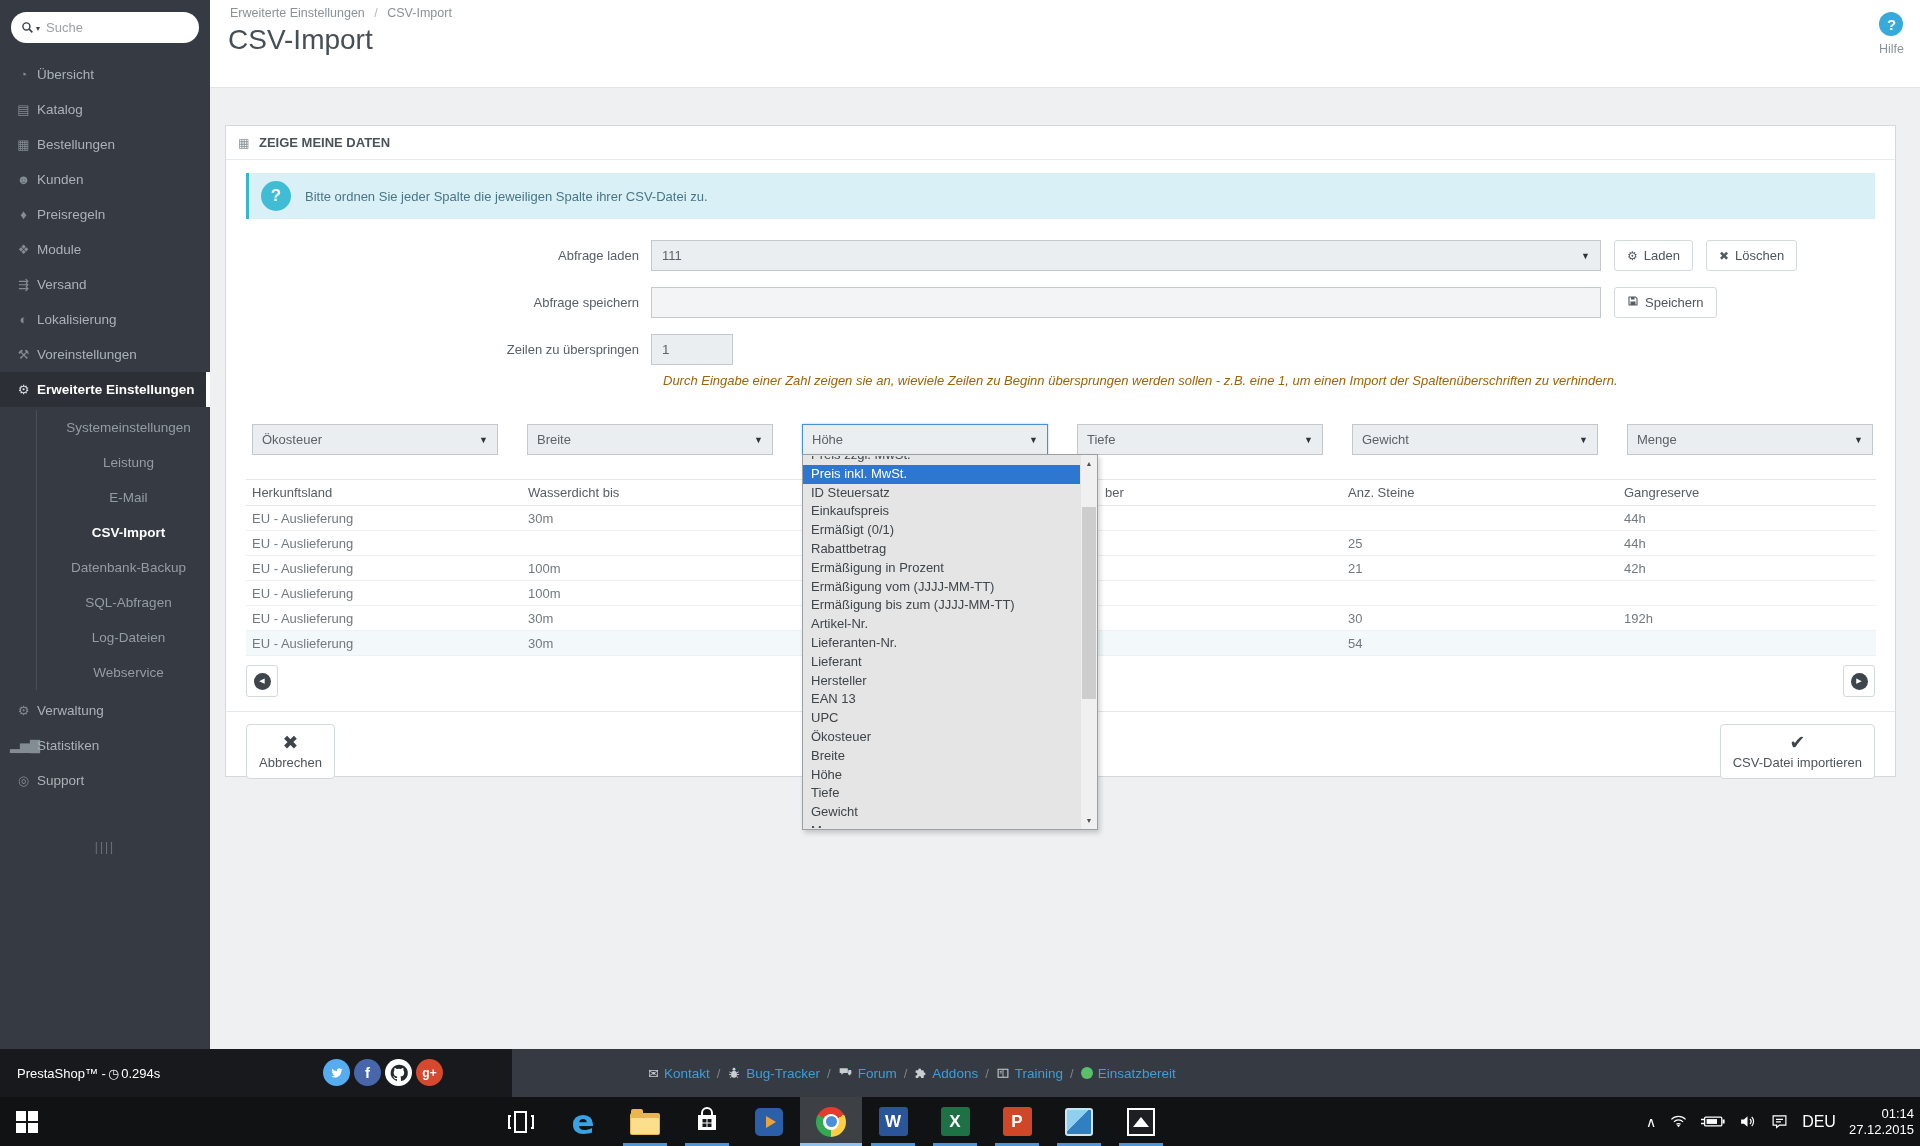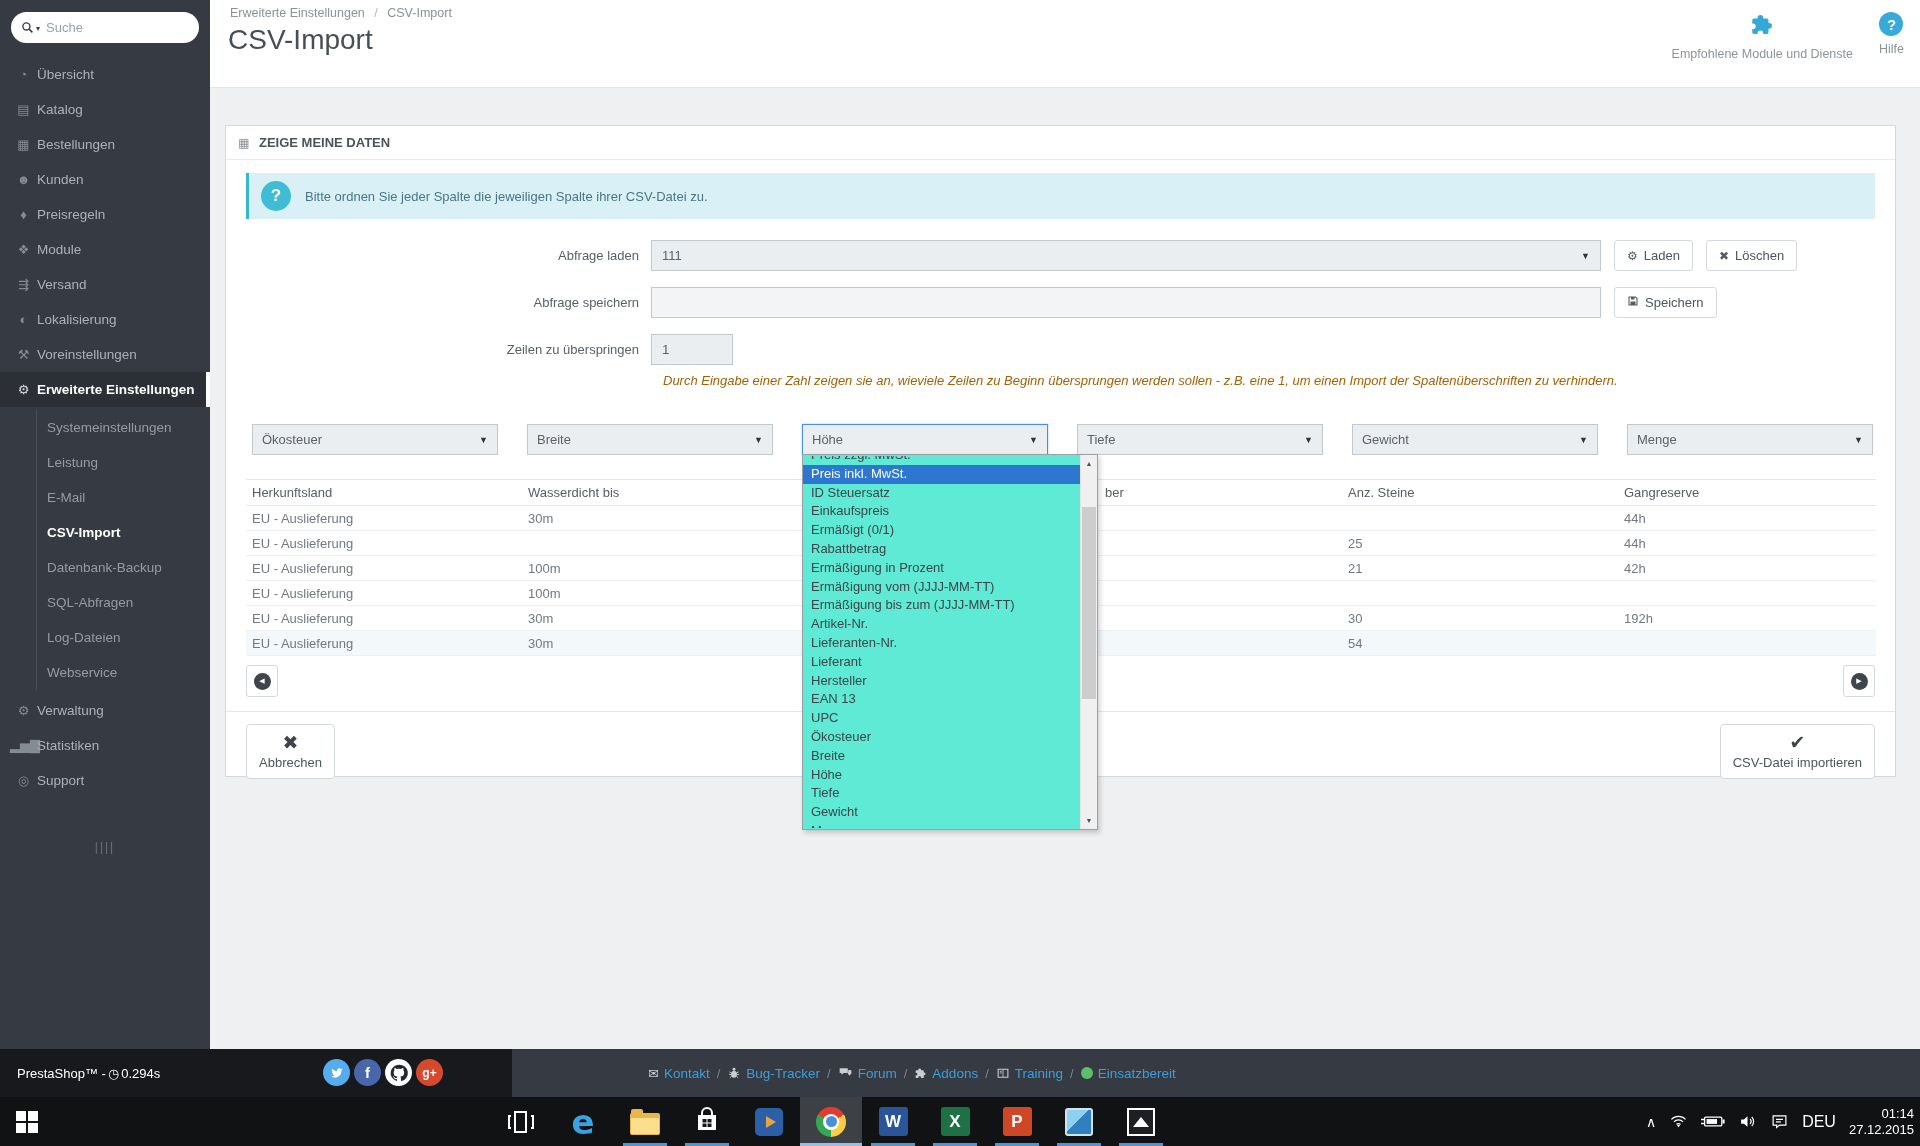--- a/index.html
+++ b/index.html
@@ -11,21 +11,21 @@
   .search-pill { margin:12px 11px 14px; height:31px; background:#fff; border-radius:16px; display:flex; align-items:center; padding:0 10px; }
   .search-pill .mag { display:flex; align-items:center; }
   .search-pill .caret { font-size:8px; color:#3a4046; margin:2px 6px 0 2px; }
   .search-pill input { border:none; outline:none; width:118px; font-size:13px; color:#444; background:transparent; font-family:inherit; }
   .search-pill input::placeholder { color:#9aa1a7; }
   .menu .item { height:35px; display:flex; align-items:center; padding-left:10px; color:#aab2b8; font-size:13.5px; cursor:pointer; position:relative; }
   .menu .item .ico { width:27px; text-align:center; font-size:13px; color:#848c93; flex:none; }
   .menu .item.active { background:#2c2f36; color:#fff; font-weight:bold; }
   .menu .item.active .ico { color:#d6dadd; }
   .menu .item.active::after { content:""; position:absolute; right:0; top:0; bottom:0; width:4px; background:#fff; }
-  .submenu { margin:3px 0 3px 36px; border-left:1px solid #4a5057; }
+  .submenu { margin:3px 0 3px 36px; border-left:1px solid #4a5057;text-align:center; }
   .submenu .subitem { height:35px; line-height:35px; padding-left:10px; color:#949ca3; font-size:13.5px; cursor:pointer; }
   .submenu .subitem.active { color:#fff; font-weight:bold; }
   .collapse-bars { margin-top:42px; text-align:center; color:#6d7379; letter-spacing:2px; font-size:12px; }
 
   
   #topbar { position:absolute; left:210px; right:0; top:0; height:88px; background:#fff; border-bottom:1px solid #e3e6e8; z-index:4; }
   .breadcrumb { position:absolute; left:20px; top:6px; font-size:12.5px; color:#8a9298; }
   .breadcrumb .sep { margin:0 6px; color:#b3b9bd; }
   .page-title { position:absolute; left:18px; top:24px; font-size:28px; font-weight:400; color:#464e56; }
   .topbar-right { position:absolute; right:16px; top:12px; display:flex; gap:26px; }
@@ -53,21 +53,21 @@
   .btn .bic { font-size:12px; color:#555c62; }
   .help-text { margin:-8px 0 0 437px; font-style:italic; color:#a16207; font-size:13px; }
 
   
   .selects-row { margin-top:36px; padding:0 23px 16px 26px; display:flex; gap:29px; position:relative; }
   .sel { flex:none; width:246px; height:31px; background:#ebeef0; border:1px solid #c3c8cc; display:flex; align-items:center; justify-content:space-between; padding:0 9px; color:#5c6368; cursor:pointer; }
   .sel .sc { font-size:9px; color:#333; }
   .sel.focused { border-color:#4a90d9; box-shadow:0 0 2px rgba(74,144,217,.5); }
 
   
-  .dd { position:absolute; left:576px; top:30px; width:296px; height:376px; background:#5eead4; border:1px solid #9aa0a5; box-shadow:2px 3px 5px rgba(0,0,0,.18); z-index:50; }
+  .dd { position:absolute; left:576px; top:30px; width:296px; height:376px; background:#e5e5e5; border:1px solid #9aa0a5; box-shadow:2px 3px 5px rgba(0,0,0,.18); z-index:50; }
   .dd-list { position:absolute; left:0; top:1px; right:17px; bottom:1px; overflow:hidden; }
   .dd-option { height:18.8px; line-height:18.8px; padding-left:8px; font-size:13px; color:#3e454b; white-space:nowrap; cursor:pointer; }
   .dd-option:first-of-type { margin-top:-10px; }
   .dd-option.selected { background:#2e77d0; color:#fff; }
   .dd-scroll { position:absolute; right:0; top:0; bottom:0; width:17px; background:#f0f0f0; border-left:1px solid #e4e4e4; }
   .dd-arrow { height:17px; text-align:center; font-size:7px; color:#505050; line-height:17px; cursor:pointer; }
   .dd-arrow.down { position:absolute; bottom:0; left:0; right:0; }
   .dd-thumb { position:absolute; left:1px; right:1px; top:52px; height:192px; background:#cdcdcd; cursor:pointer; }
 
   
@@ -247,28 +247,20 @@
 </aside>
 
 <header id="topbar">
   <div class="breadcrumb">
     <span>Erweiterte Einstellungen</span>
     <span class="sep">/</span>
     <span>CSV-Import</span>
   </div>
   <h1 class="page-title">CSV-Import</h1>
   <div class="topbar-right">
-    <div class="tb-item">
-      <span>
-        <svg width="26" height="26" viewBox="0 0 24 24">
-            <path fill="#35a8d8" d="M10.5 2.8a2.6 2.6 0 0 0-2.6 2.6v.7H4.6A1.6 1.6 0 0 0 3 7.7v2.9h.6a2.6 2.6 0 1 1 0 5.2H3v2.9a1.6 1.6 0 0 0 1.6 1.6h3.3v-.6a2.6 2.6 0 1 1 5.2 0v.6h3.3a1.6 1.6 0 0 0 1.6-1.6v-3.3h.6a2.6 2.6 0 1 0 0-5.2H18V7.7a1.6 1.6 0 0 0-1.6-1.6h-3.3v-.7a2.6 2.6 0 0 0-2.6-2.6z"></path>
-          </svg>
-      </span>
-      <span class="tb-label">Empfohlene Module und Dienste</span>
-    </div>
     <div class="tb-item">
       <span class="help-circle">?</span>
       <span class="tb-label">Hilfe</span>
     </div>
   </div>
 </header>
 
 <main id="content">
   <section id="panel">
     <div class="panel-title">

